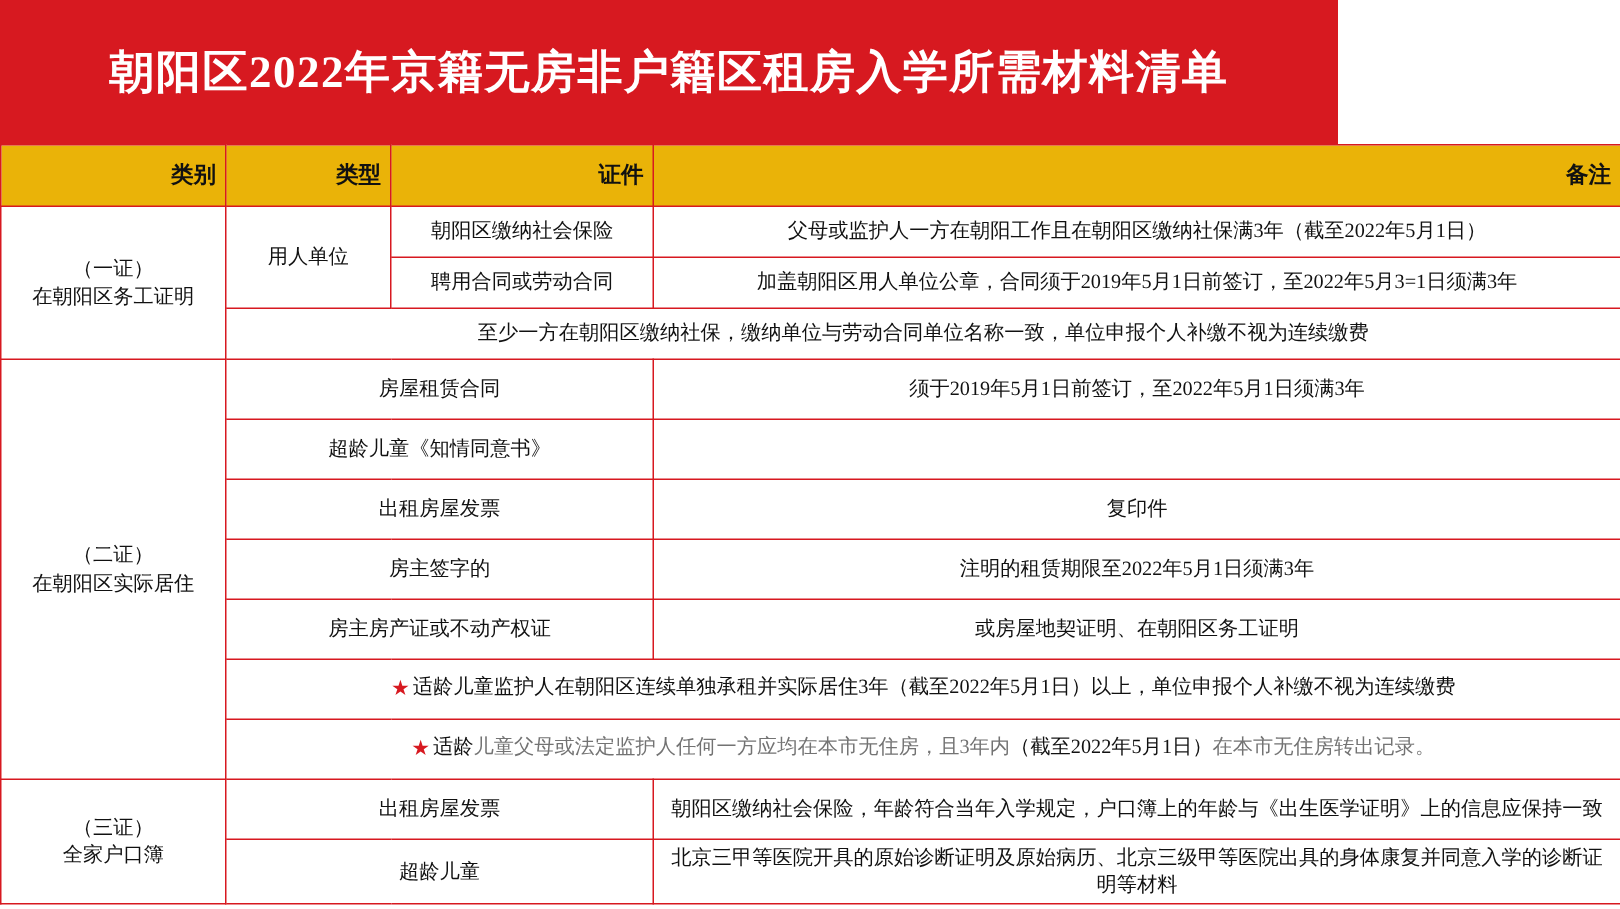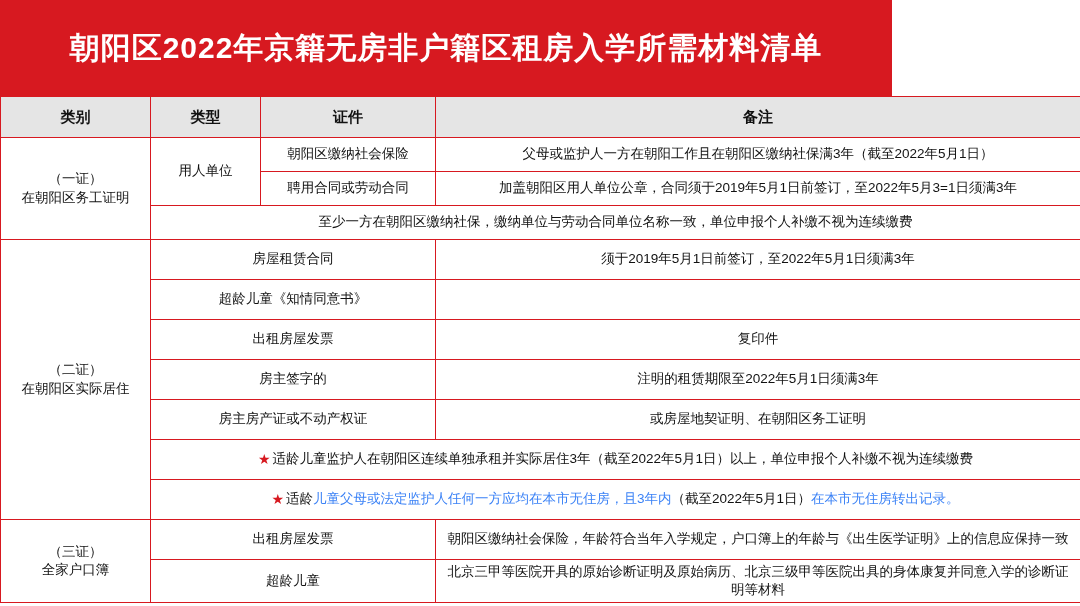--- a/index.html
+++ b/index.html
@@ -11,20 +11,21 @@
     width: 1080px;
     height: 606px;
     font-family: "Liberation Sans", sans-serif;
     overflow: hidden;
   }
   .page {
     width: 892px;
     height: 606px;
     position: relative;
     background: #ffffff;
+    font-family: Liberation Serif, serif;
   }
   
   .banner {
     background: #d71920;
     height: 96px;
     display: flex;
     align-items: center;
     justify-content: center;
   }
   .banner-title {
@@ -46,21 +47,22 @@
     color: #111111;
     text-align: center;
     vertical-align: middle;
     padding: 3px 6px;
     line-height: 1.35;
   }
   table.sheet th {
     font-weight: bold;
     font-size: 15px;
     height: 34px;
-    background: #e5e5e5;
+    background: #eab308;
+    text-align: right;
   }
   
   td.cat {
     font-size: 14px;
     width: 150px;
   }
   td.type {
     font-size: 14px;
     width: 110px;
   }
@@ -71,21 +73,21 @@
     text-align: center;
     font-size: 13.5px;
   }
   .star {
     color: #d71920;
     font-size: 14px;
     margin-right: 2px;
     vertical-align: -1px;
   }
   .red {
-    color: #3b82f6;
+    color: #737373;
   }
   .row-star td {
     font-size: 13.5px;
     text-align: center;
     padding: 6px 8px;
   }
   .h-ft { height: 34px; }
   .h-tall { height: 40px; }
 </style>
 </head>

